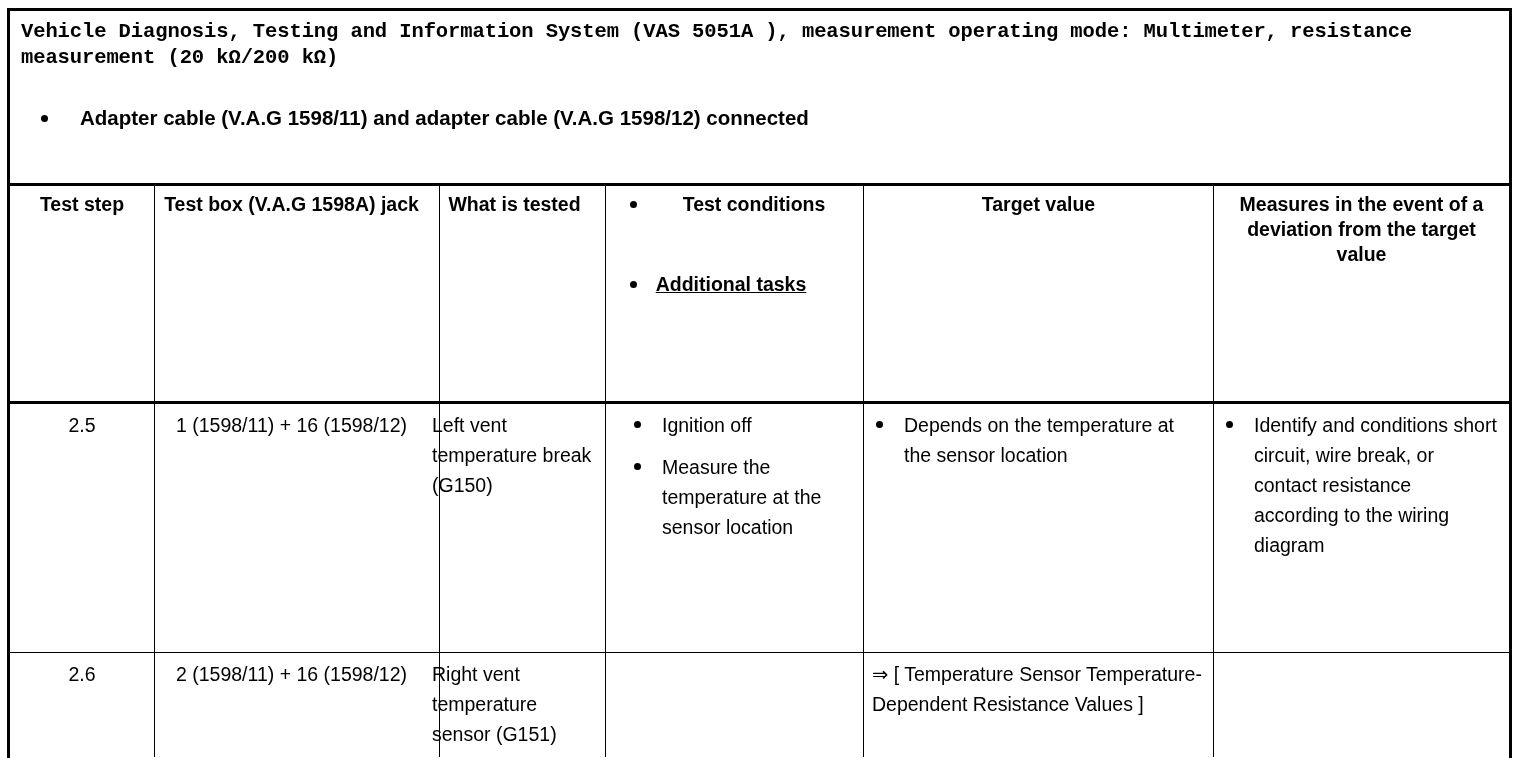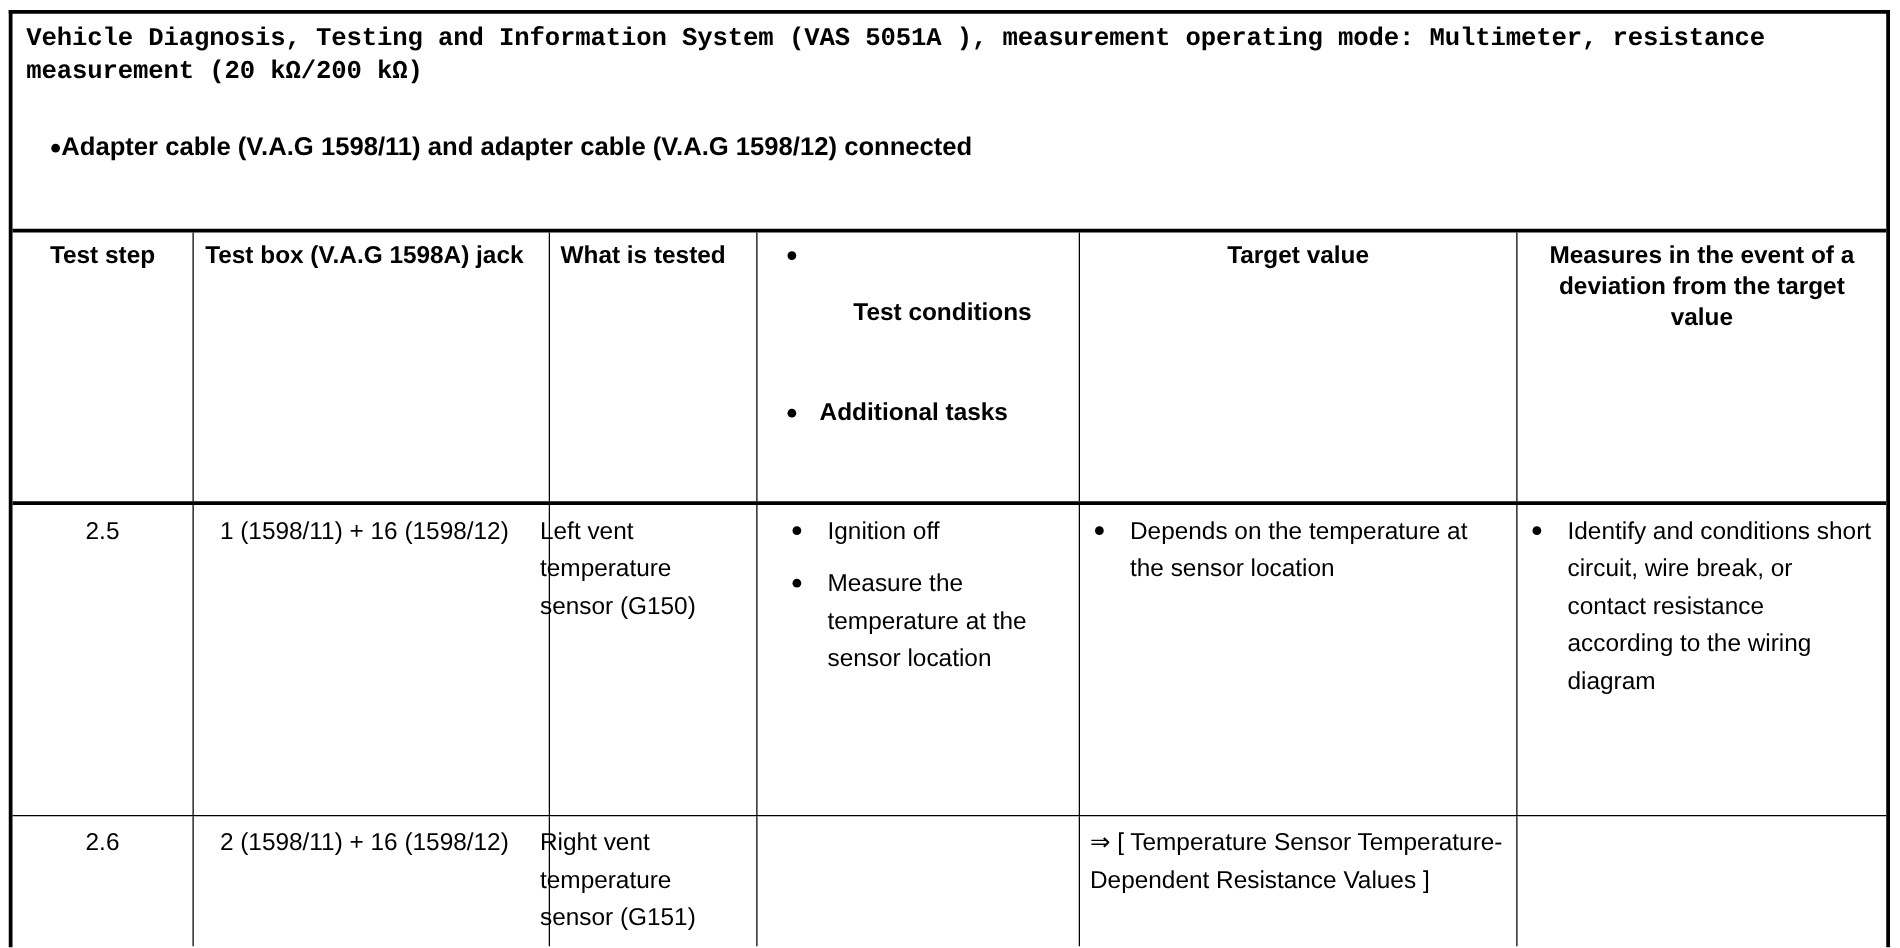--- a/index.html
+++ b/index.html
@@ -69,21 +69,21 @@
     flex: 0 0 auto;
   }
   #intro-bullet-row .bullet-dot {
     margin-top: 10px;
     margin-left: 20px;
   }
   #intro-bullet-text {
     font-size: 20.5px;
     font-weight: bold;
     line-height: 26px;
-    margin-left: 1px;
+    margin-left: 32px;
     white-space: nowrap;
   }
 
   
   #test-table {
     position: absolute;
     left: 0;
     top: 175px;
     right: 0;
     bottom: 0;
@@ -139,22 +139,22 @@
     line-height: 25px;
   }
   .hdr-bullet-item .bullet-dot {
     margin-top: 9px;
     flex: 0 0 auto;
   }
   .hdr-bullet-item .hb-label {
     margin-left: 14px;
     text-align: center;
   }
-  #hdr-cond-1 { margin-left: 42px; width: 150px; margin-top: 46px; }
-  #hdr-cond-2 { margin-top: 55px; margin-left: 28px; width: 160px; }
+  #hdr-cond-1 { margin-left: 42px; width: 150px; }
+  #hdr-cond-2 { margin-top: 55px; margin-left: 28px; width: 160px; text-decoration: underline; }
 
   
   .body-text {
     font-size: 19.5px;
     font-weight: normal;
     line-height: 30px;
   }
   .center { text-align: center; }
   .bullet-list {
     list-style: none;
@@ -223,21 +223,21 @@
       </div>
 
       <div class="trow" id="row-25">
         <div class="cell c0 vdiv">
           <div class="body-text center">2.5</div>
         </div>
         <div class="cell c1 vdiv">
           <div class="body-text center">1 (1598/11) + 16 (1598/12)</div>
         </div>
         <div class="cell c2 vdiv">
-          <div class="body-text">Left vent temperature sensor (G150)</div>
+          <div class="body-text">Left vent temperature break (G150)</div>
         </div>
         <div class="cell c3 vdiv">
           <ul class="bullet-list">
             <li>
               <span class="bullet-dot"></span>
               <span>Ignition off</span>
             </li>
             <li>
               <span class="bullet-dot"></span>
               <span>Measure the temperature at the sensor location</span>

